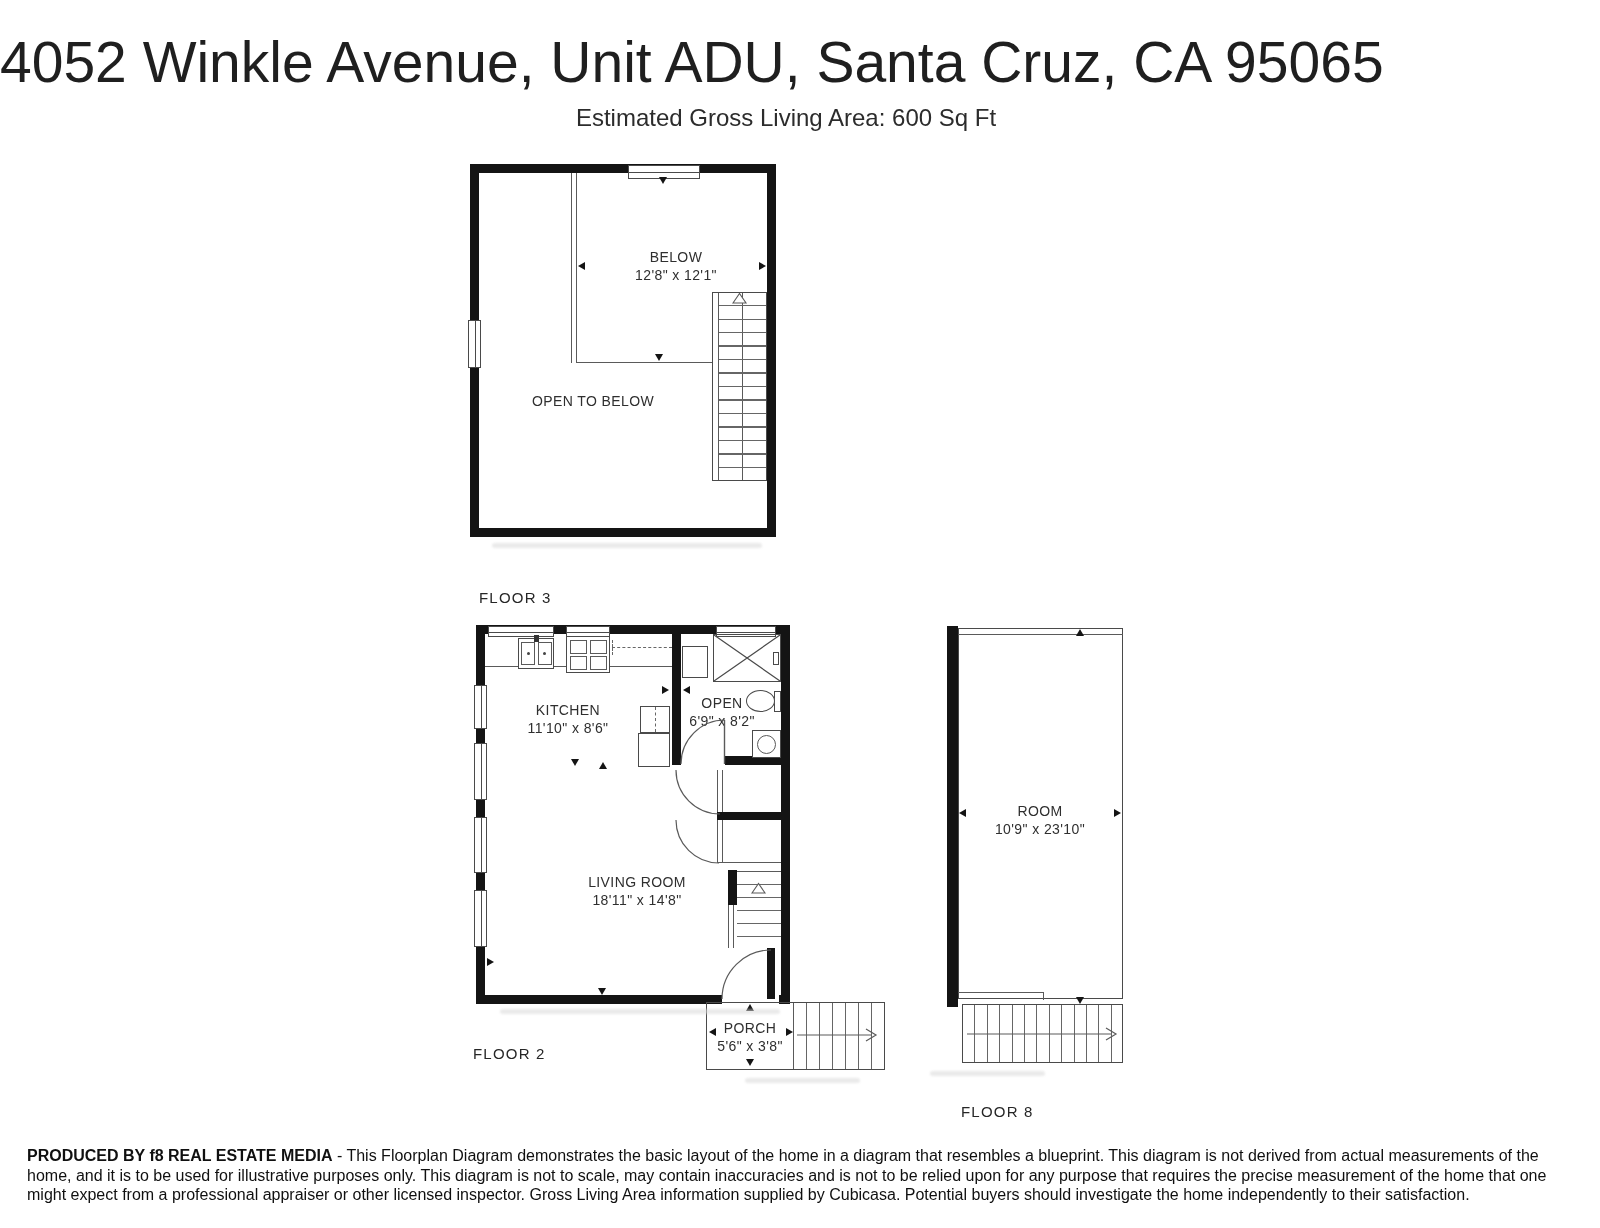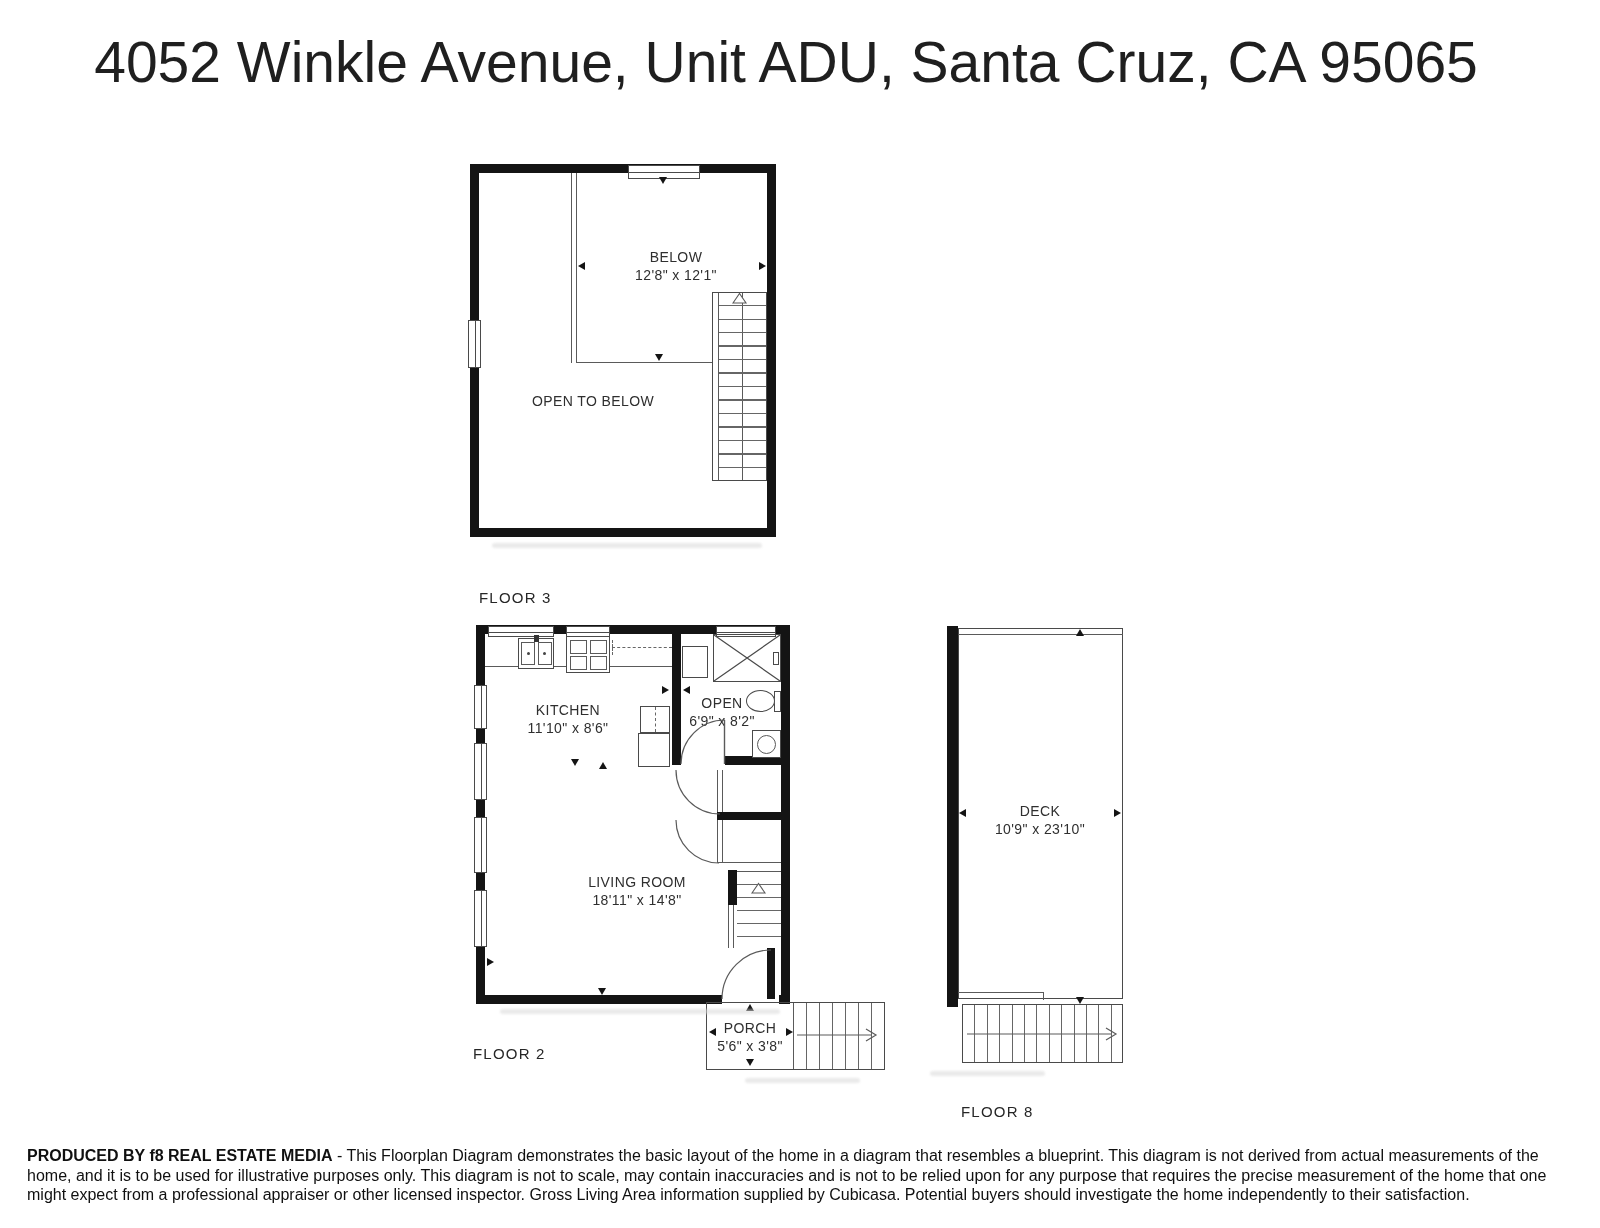--- a/index.html
+++ b/index.html
@@ -1,19 +1,19 @@
 <!DOCTYPE html>
 <html><head>
 <meta charset="utf-8">
 <style>
   html,body{margin:0;padding:0;background:#fff;}
   .page{position:relative;width:1600px;height:1228px;background:#fff;overflow:hidden;
         font-family:"Liberation Sans","DejaVu Sans",sans-serif;}
   
-  .hdr-title{position:absolute;left:0;top:30px;width:1572px;text-align:center;
+  .hdr-title{position:absolute;left:0;top:30px;width:1572px;text-align:left;
              font-size:57px;font-weight:400;letter-spacing:0;color:#1f1f1f;line-height:64px;}
   .hdr-sub{position:absolute;left:0;top:102px;width:1572px;text-align:center;
            font-size:24px;font-weight:400;color:#2c2c2c;line-height:32px;}
   
   .wallbox{position:absolute;border:9px solid #141414;background:#fff;box-sizing:border-box;}
   .blk{position:absolute;background:#141414;}
   .whitegap{position:absolute;background:#ffffff;}
   .box{position:absolute;border:1px solid #4a4a4a;background:#fff;box-sizing:border-box;}
   .nobg{background:transparent;}
   .thin-h{position:absolute;border-top:1px solid #5a5a5a;height:0;}
@@ -47,20 +47,21 @@
   
   .disclaimer{position:absolute;left:27px;top:1146px;width:1548px;font-size:16px;
               line-height:19.5px;color:#101010;}
 </style>
 </head>
 <body>
 
 <div class="page">
 
   <div class="hdr-title">4052 Winkle Avenue, Unit ADU, Santa Cruz, CA 95065</div>
+  <div class="hdr-sub">Estimated Gross Living Area: 600 Sq Ft</div>
 
   <div>
     <div class="wallbox" style="left:470px;top:164px;width:306px;height:373px"></div>
     <div class="win h" style="left:628px;top:165px;width:72px;height:14px"></div>
     <div class="win v" style="left:468px;top:320px;width:13px;height:48px"></div>
 
     <div class="dbl-v" style="left:571px;top:173px;width:6px;height:190px"></div>
     <div class="thin-h" style="left:577px;top:362px;width:135px"></div>
 
     <div class="box nobg" style="left:712px;top:292px;width:55px;height:189px"></div>
@@ -187,21 +188,21 @@
 
     <div class="box nobg" style="left:962px;top:1004px;width:161px;height:59px"></div>
     <div class="tread-v" style="left:963px;top:1005px;width:159px;height:57px"></div>
 
     <div class="tk up" style="left:1076px;top:629px"></div>
     <div class="tk left" style="left:959px;top:809px"></div>
     <div class="tk right" style="left:1114px;top:809px"></div>
     <div class="tk down" style="left:1076px;top:997px"></div>
 
     <div class="rlabel" style="left:1040px;top:803px">
-      <div>DECK</div>
+      <div>ROOM</div>
       <div>10'9" x 23'10"</div>
     </div>
     <div class="floor-label" style="left:961px;top:1103px">FLOOR 8</div>
     <div class="shadow" style="left:930px;top:1071px;width:115px;height:5px"></div>
   </div>
 
   <svg class="overlay" width="1600" height="1228" viewBox="0 0 1600 1228">
 
     <path d="M 714 635 L 780 681 M 780 635 L 714 681" stroke="#4a4a4a" stroke-width="1.2" fill="none"></path>
 

